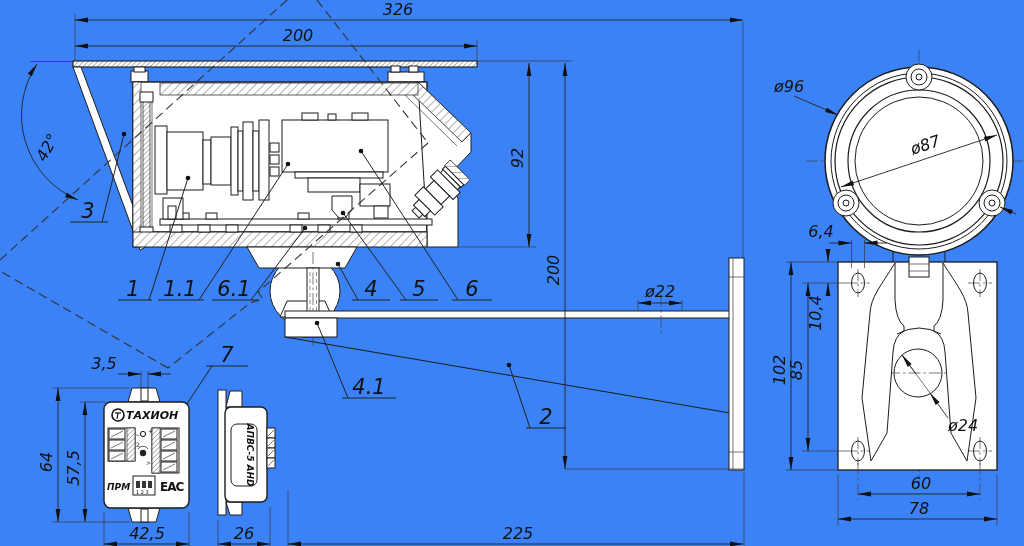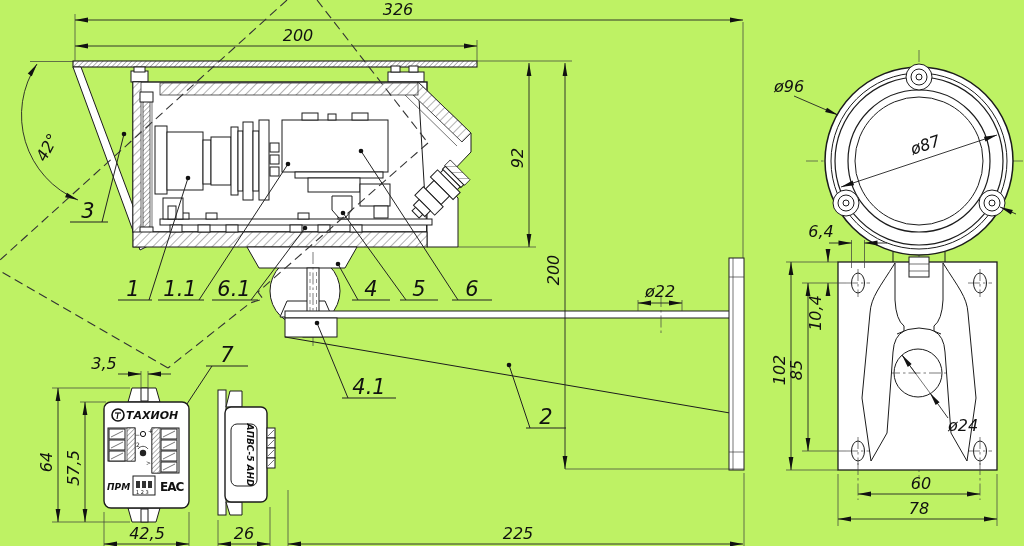--- a/index.html
+++ b/index.html
@@ -1,16 +1,16 @@
 <!DOCTYPE html>
 <html><head>
 <meta charset="utf-8">
 <style>
   html,body{margin:0;padding:0;background:#fff;}
-  .stage{width:1024px;height:546px;position:relative;background:#bef264;overflow:hidden;}
+  .stage{width:1024px;height:546px;position:relative;background:#3b82f6;overflow:hidden;}
   svg{display:block;}
   .o  {fill:#fff;stroke:#1c1c1c;stroke-width:1.4;}
   .o2 {fill:#fff;stroke:#1c1c1c;stroke-width:1;}
   .ln {stroke:#1c1c1c;stroke-width:1;fill:none;}
   .thin{stroke:#3a3a3a;stroke-width:.7;fill:none;}
   .dim{stroke:#222;stroke-width:.9;fill:none;}
   .cl {stroke:#444;stroke-width:.7;fill:none;stroke-dasharray:12 3 2.5 3;}
   .fov{stroke:#333;stroke-width:1.1;fill:none;stroke-dasharray:9 5;}
   .thr{stroke:#444;stroke-width:.6;fill:none;stroke-dasharray:4 3;}
   .lead{stroke:#222;stroke-width:1;fill:none;}

